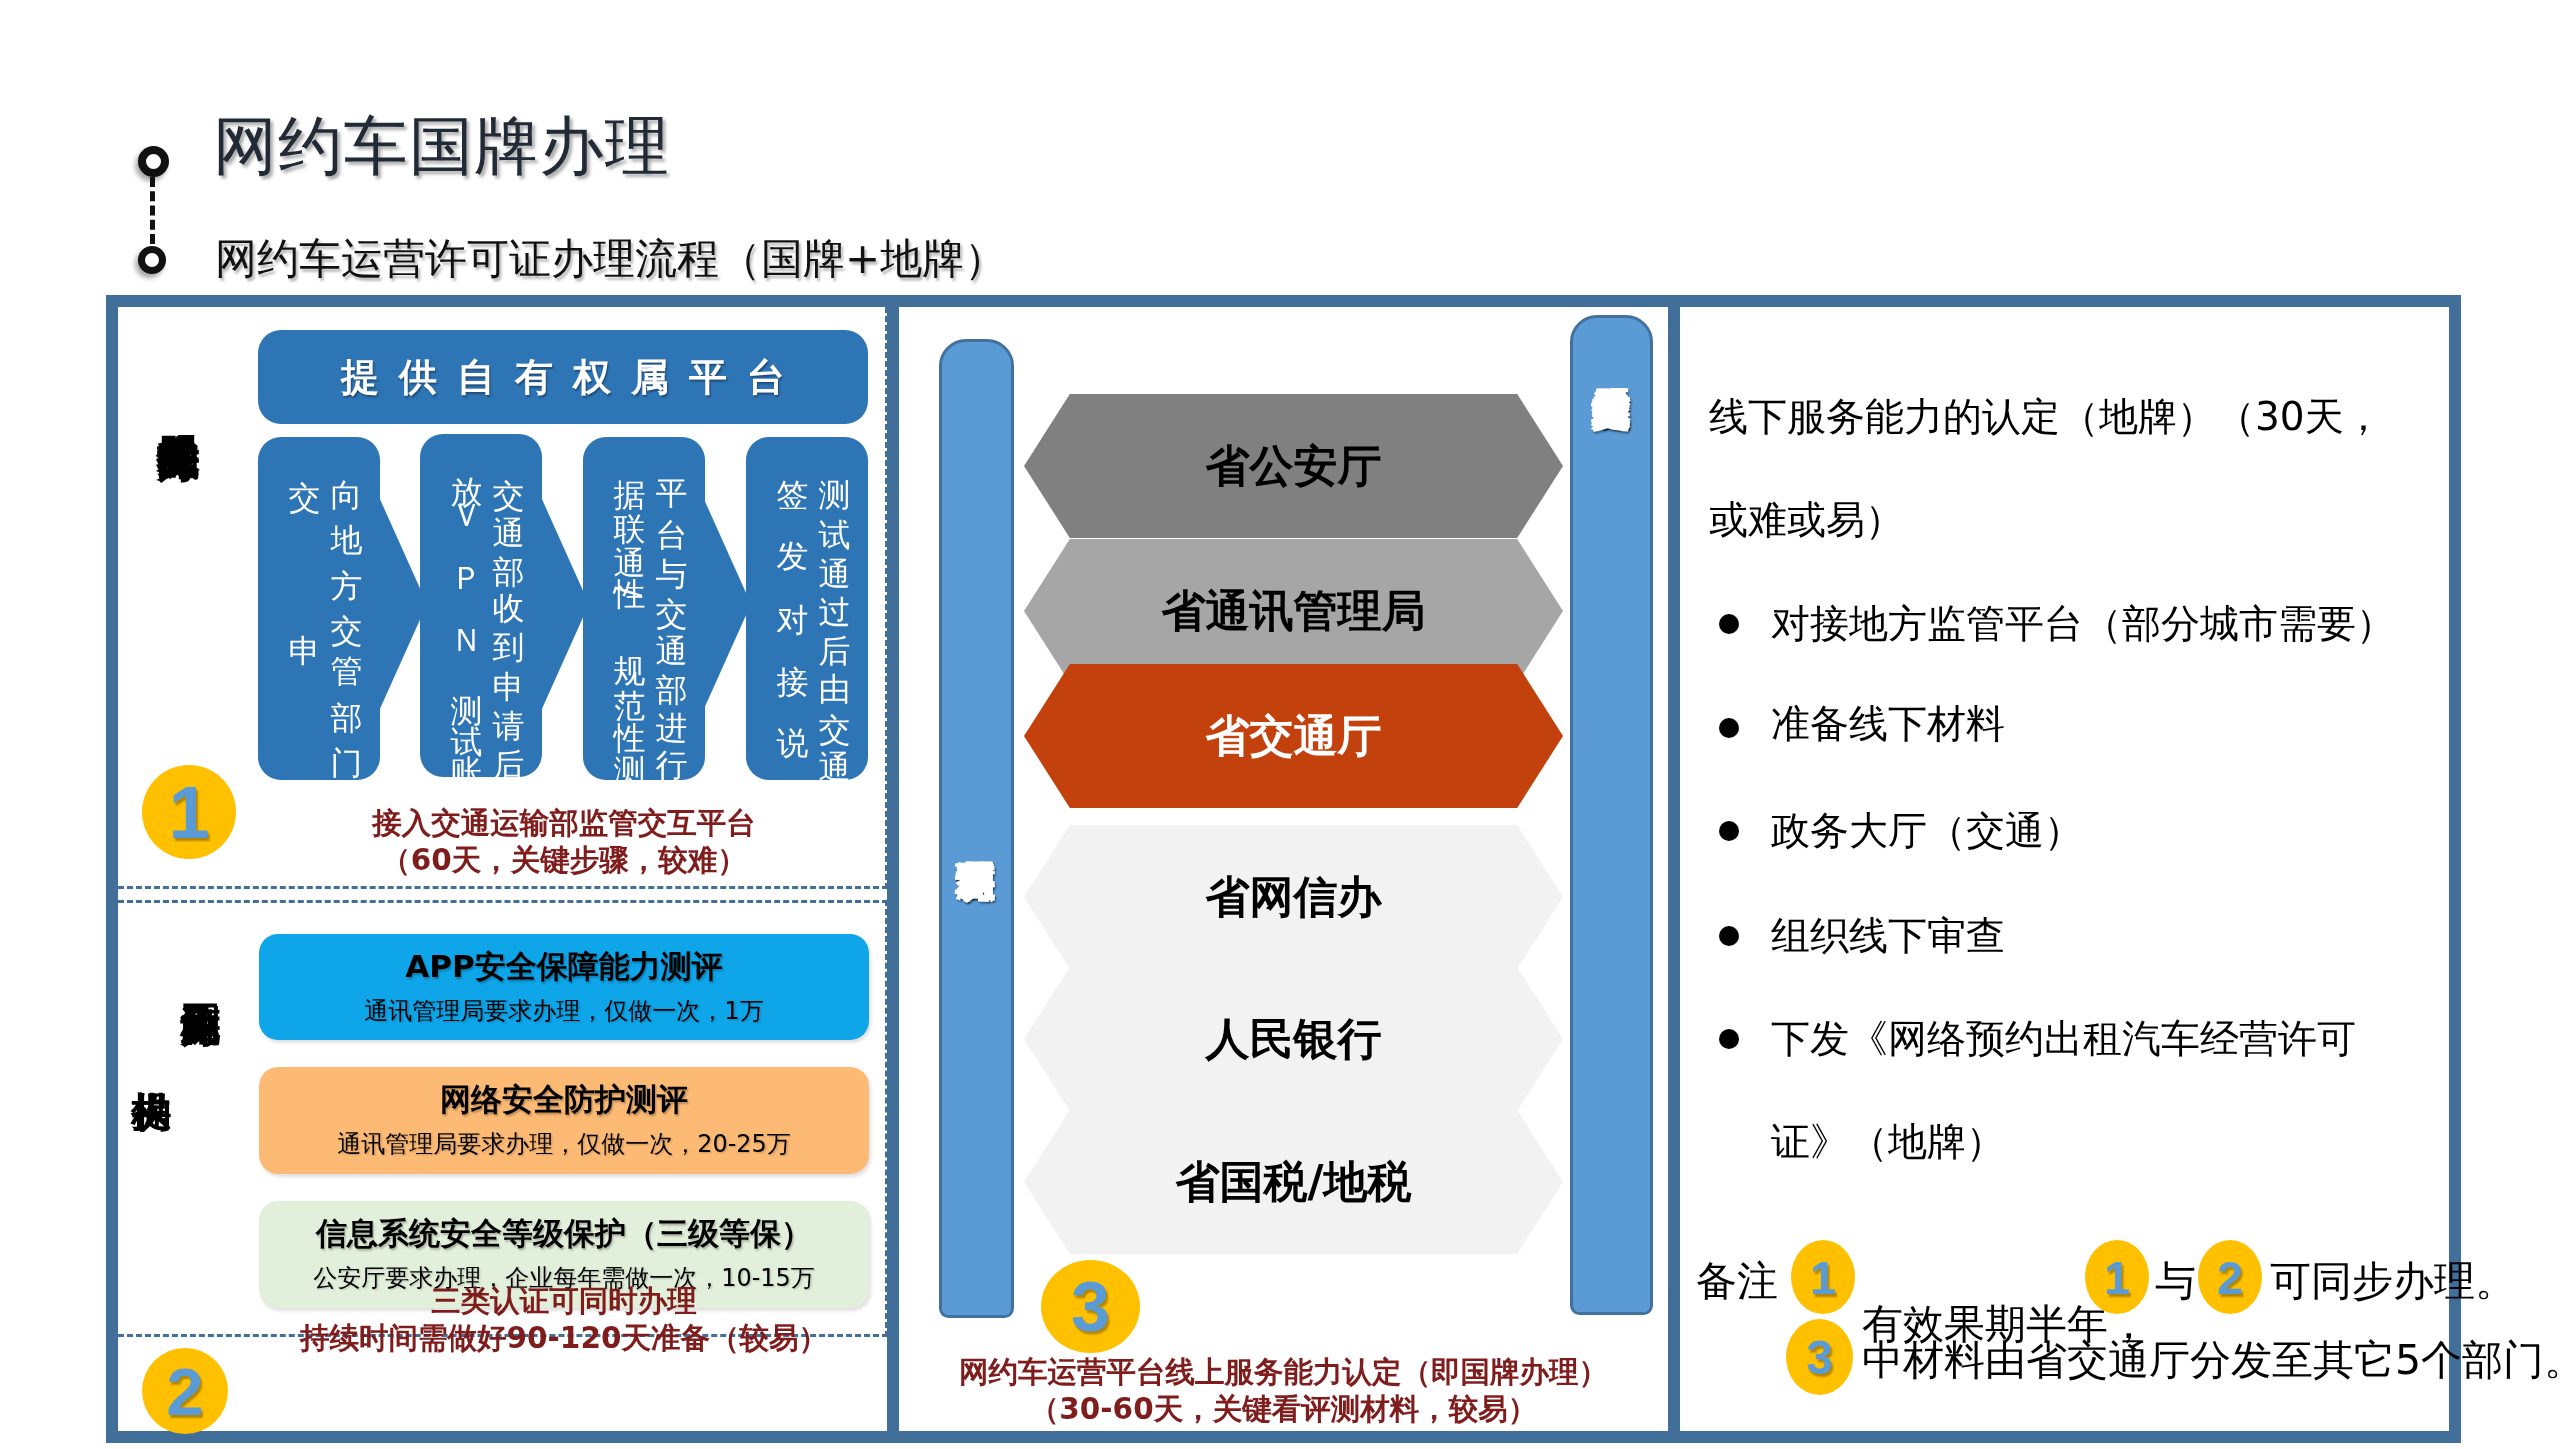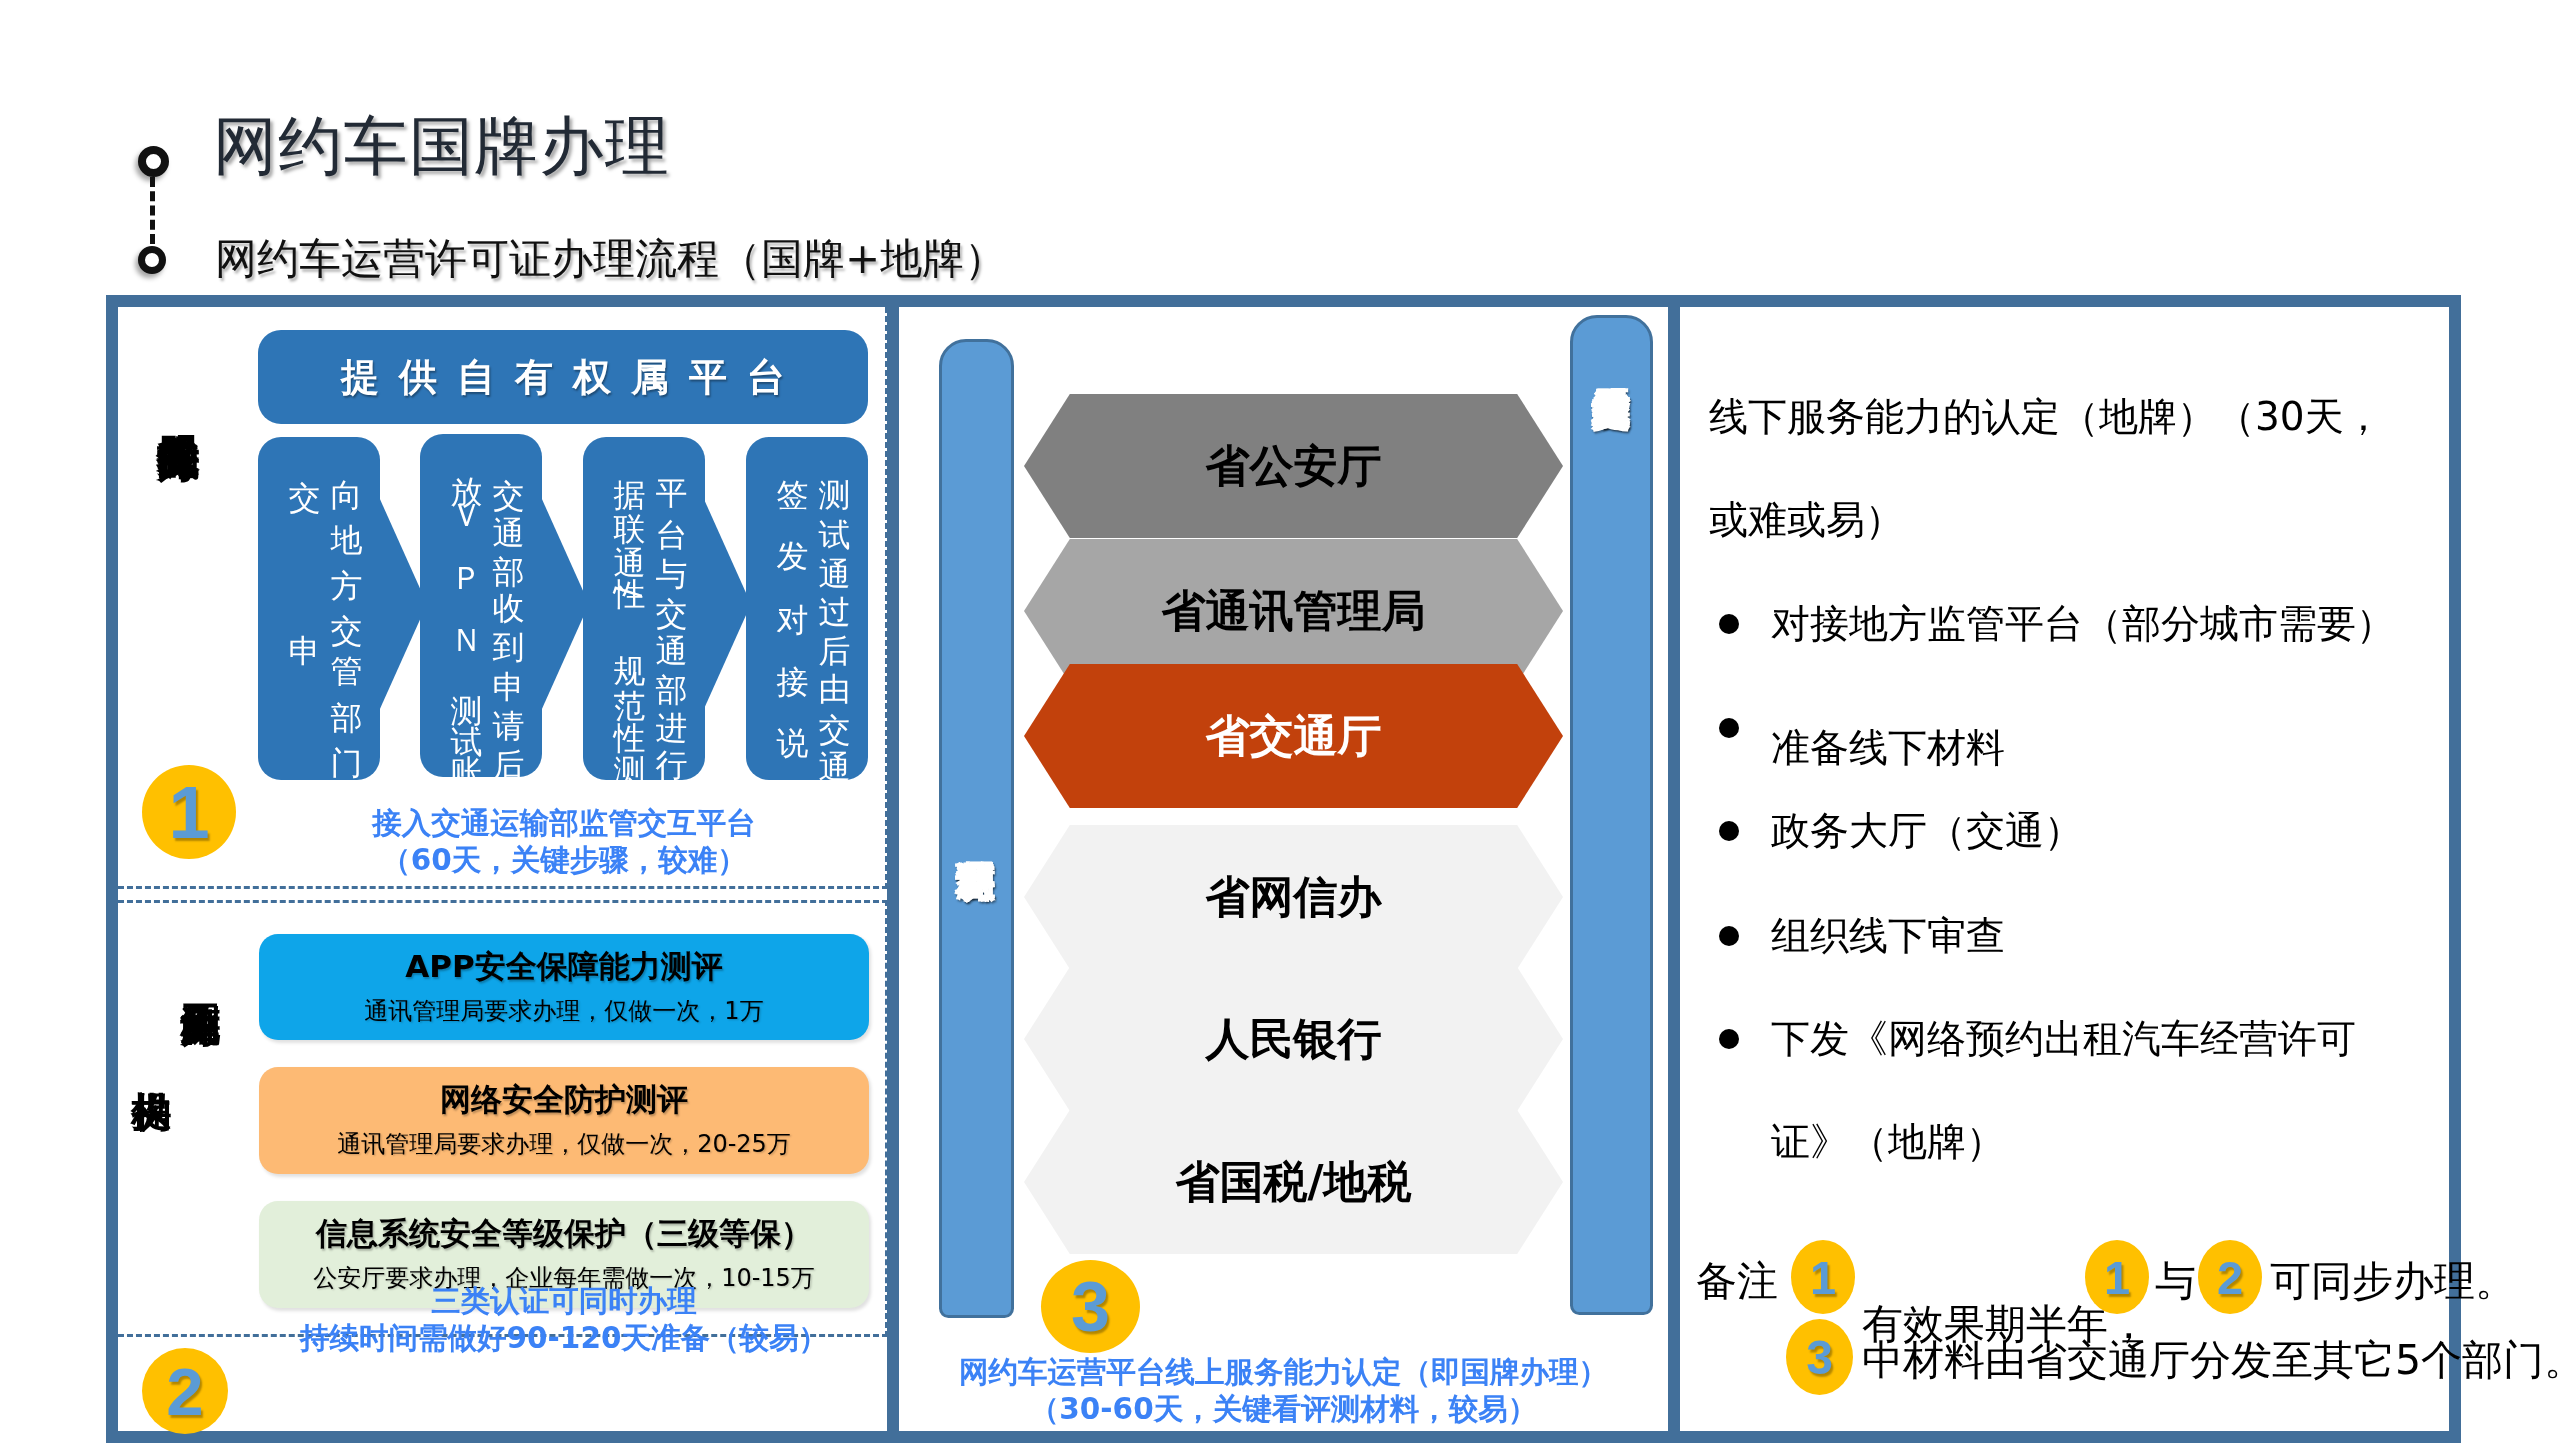--- a/index.html
+++ b/index.html
@@ -19,21 +19,21 @@
   
   .dashbox { position: absolute; border: 3.4px dashed #426f9a; }
   .vlabel { position: absolute; writing-mode: vertical-rl; font-weight: bold; font-size: 44px; line-height: 1.05; color: #000; letter-spacing: 0; }
   .header-bar { position: absolute; left: 258px; top: 330px; width: 610px; height: 94px; background: #2e75b6; border-radius: 23px; color: #fff; font-weight: bold; font-size: 38px; letter-spacing: 20px; display: flex; align-items: center; justify-content: center; padding-left: 20px; text-shadow: 1.3px 2px 2px rgba(0,0,0,0.35); }
   .steps { position: absolute; left: 258px; top: 437px; width: 610px; height: 349px; }
   .step { position: absolute; top: 0; width: 122px; height: 343px; background: #2e75b6; border-radius: 23px; color: #fff; writing-mode: vertical-rl; font-size: 32px; line-height: 42px; padding: 17.4px 12px; display: flex; flex-direction: column; align-items: stretch; }
   .step .col { display: block; white-space: nowrap; text-align: justify; text-align-last: justify; height: 309px; }
   .arrow { position: absolute; top: 60px; width: 0; height: 0; border-top: 107px solid transparent; border-bottom: 107px solid transparent; border-left: 48px solid #2e75b6; }
 
   .badge { position: absolute; border-radius: 50%; background: #ffc000; display: flex; align-items: center; justify-content: center; color: #5b9bd5; font-weight: bold; font-family: "Liberation Sans", sans-serif; text-shadow: 2px 2.7px 2px rgba(0,0,0,0.3); }
-  .caption { position: absolute; text-align: center; font-weight: bold; color: #3b82f6; line-height: 1.25; white-space: nowrap; }
+  .caption { position: absolute; text-align: center; font-weight: bold; color: #7f1d1d; line-height: 1.25; white-space: nowrap; }
 
   .tp-card { position: absolute; left: 259px; width: 610px; border-radius: 19px; text-align: center; box-shadow: 2px 2.7px 3.4px rgba(0,0,0,0.12); }
   .tp-card .h { font-weight: bold; font-size: 31px; margin-top: 12px; text-shadow: 1.3px 2px 2px rgba(0,0,0,0.25); }
   .tp-card .s { font-size: 24px; margin-top: 6.7px; text-shadow: 1.3px 1.3px 2px rgba(0,0,0,0.2); }
 
   
   .pill { position: absolute; background: #5b9bd5; border: 3.4px solid #41719c; border-radius: 27px 27px 9.4px 9.4px; color: #fff; font-weight: bold; writing-mode: vertical-rl; display: flex; align-items: center; justify-content: space-around; text-shadow: 1.3px 2px 2px rgba(0,0,0,0.3); }
   .hex { position: absolute; left: 1024px; width: 539px; height: 144px; clip-path: polygon(8.5% 0, 91.5% 0, 100% 50%, 91.5% 100%, 8.5% 100%, 0 50%); display: flex; align-items: center; justify-content: center; font-weight: bold; font-size: 44px; }
 
   
@@ -125,21 +125,21 @@
   <div>网约车运营平台线上服务能力认定（即国牌办理）</div>
   <div>（30-60天，关键看评测材料，较易）</div>
 </div>
 
 <div class="rtext" style="top:397px;">线下服务能力的认定（地牌）（30天，</div>
 <div class="rtext" style="top:500px;">或难或易）</div>
 
 <div class="bullet" style="top:614px;"></div>
 <div class="rtext" style="left:1771px; top:604px;">对接地方监管平台（部分城市需要）</div>
 <div class="bullet" style="top:718px;"></div>
-<div class="rtext" style="left:1771px; top:728px;">准备线下材料</div>
+<div class="rtext" style="left:1771px; top:704px;">准备线下材料</div>
 <div class="bullet" style="top:821px;"></div>
 <div class="rtext" style="left:1771px; top:811px;">政务大厅（交通）</div>
 <div class="bullet" style="top:926px;"></div>
 <div class="rtext" style="left:1771px; top:916px;">组织线下审查</div>
 <div class="bullet" style="top:1029px;"></div>
 <div class="rtext" style="left:1771px; top:1019px;">下发《网络预约出租汽车经营许可</div>
 <div class="rtext" style="left:1771px; top:1122px;">证》（地牌）</div>
 
 <div class="note" style="left:1696px; top:1261px;">备注：</div>
 <div class="badge" style="left:1791px; top:1240px; width:64px; height:74px; font-size:47px;">1</div>

